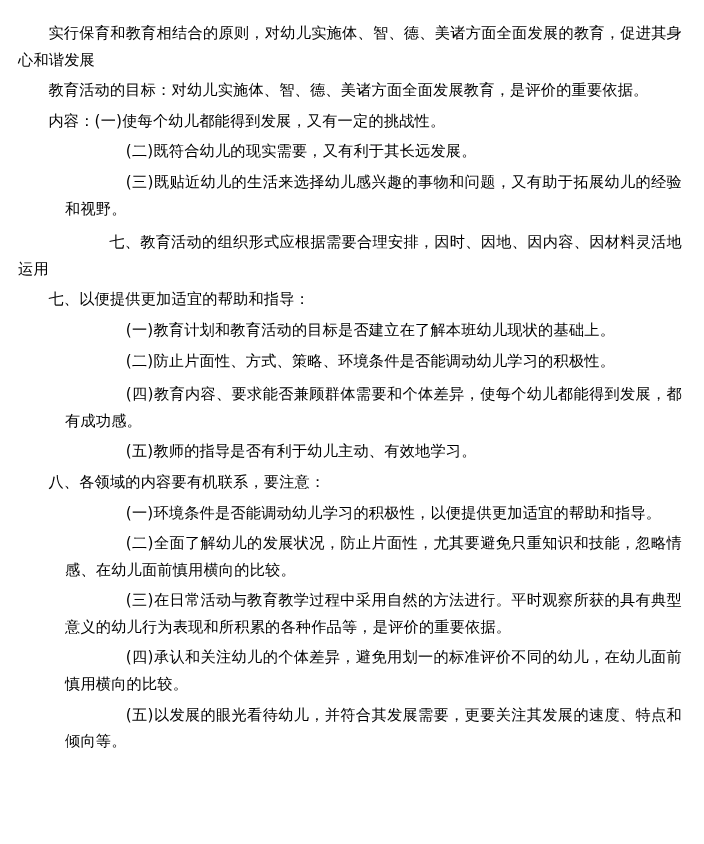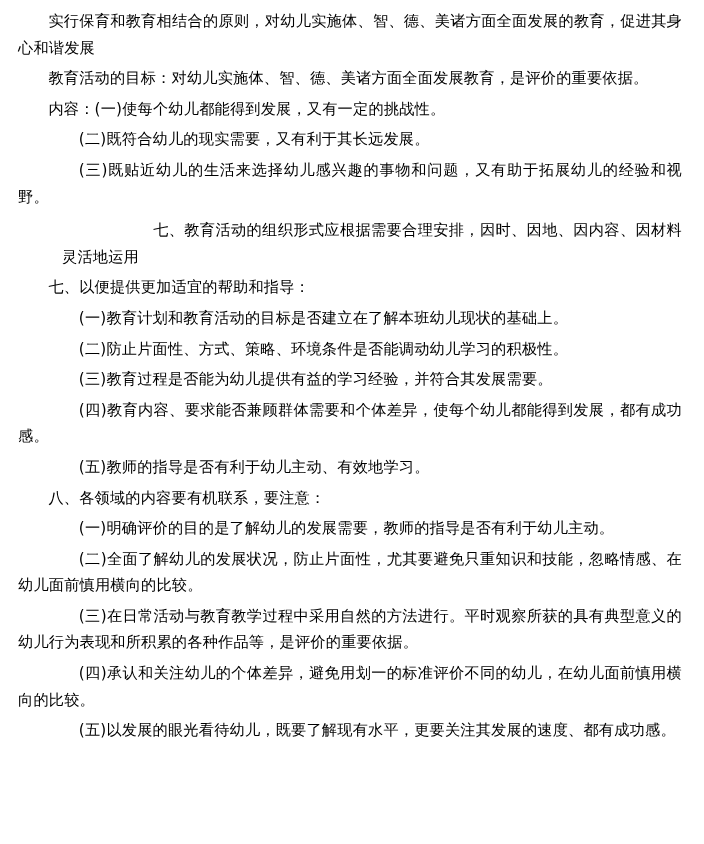--- a/index.html
+++ b/index.html
@@ -10,35 +10,35 @@
   body {
     width: 704px;
     height: 844px;
     font-family: "DejaVu Sans", "Liberation Sans", sans-serif;
     color: #000000;
   }
   #page {
     width: 704px;
     height: 844px;
     box-sizing: border-box;
-    padding: 8px 22px 0 18px;
+    padding: 20px 22px 0 18px;
     background: #ffffff;
   }
   .para {
     font-size: 15.2px;
     line-height: 1.75;
     text-align: justify;
     text-justify: inter-ideograph;
     margin: 0 0 1px 0;
     letter-spacing: 0.2px;
     word-break: break-all;
   }
   .ind1 { text-indent: 2em; }
-  .ind2 { text-indent: 4em; }
-  .ind3 { text-indent: 6em; margin-left: 44px; }
+  .ind2 { text-indent: 4em; margin-left: 47px; }
+  .ind3 { text-indent: 6em; }
   .gap { height: 3px; }
 </style>
 </head>
 <body>
 
 <div id="page">
 
   <p class="para ind1">实行保育和教育相结合的原则，对幼儿实施体、智、德、美诸方面全面发展的教育，促进其身心和谐发展</p>
   <div class="gap"></div>
 
@@ -61,39 +61,38 @@
 
   <p class="para ind1">七、以便提供更加适宜的帮助和指导：</p>
   <div class="gap"></div>
 
   <p class="para ind2">(一)教育计划和教育活动的目标是否建立在了解本班幼儿现状的基础上。</p>
   <div class="gap"></div>
 
   <p class="para ind2">(二)防止片面性、方式、策略、环境条件是否能调动幼儿学习的积极性。</p>
   <div class="gap"></div>
 
-  <p class="para ind2">(三)教育过程是否能为幼儿提供有益的学习经验，并符合其发展需要。</p>
   <div class="gap"></div>
 
   <p class="para ind2">(四)教育内容、要求能否兼顾群体需要和个体差异，使每个幼儿都能得到发展，都有成功感。</p>
   <div class="gap"></div>
 
   <p class="para ind2">(五)教师的指导是否有利于幼儿主动、有效地学习。</p>
   <div class="gap"></div>
 
   <p class="para ind1">八、各领域的内容要有机联系，要注意：</p>
   <div class="gap"></div>
 
-  <p class="para ind2">(一)明确评价的目的是了解幼儿的发展需要，教师的指导是否有利于幼儿主动。</p>
+  <p class="para ind2">(一)环境条件是否能调动幼儿学习的积极性，以便提供更加适宜的帮助和指导。</p>
   <div class="gap"></div>
 
   <p class="para ind2">(二)全面了解幼儿的发展状况，防止片面性，尤其要避免只重知识和技能，忽略情感、在幼儿面前慎用横向的比较。</p>
   <div class="gap"></div>
 
   <p class="para ind2">(三)在日常活动与教育教学过程中采用自然的方法进行。平时观察所获的具有典型意义的幼儿行为表现和所积累的各种作品等，是评价的重要依据。</p>
   <div class="gap"></div>
 
   <p class="para ind2">(四)承认和关注幼儿的个体差异，避免用划一的标准评价不同的幼儿，在幼儿面前慎用横向的比较。</p>
   <div class="gap"></div>
 
-  <p class="para ind2">(五)以发展的眼光看待幼儿，既要了解现有水平，更要关注其发展的速度、都有成功感。</p>
+  <p class="para ind2">(五)以发展的眼光看待幼儿，并符合其发展需要，更要关注其发展的速度、特点和倾向等。</p>
 
 </div>
 
 </body></html>

